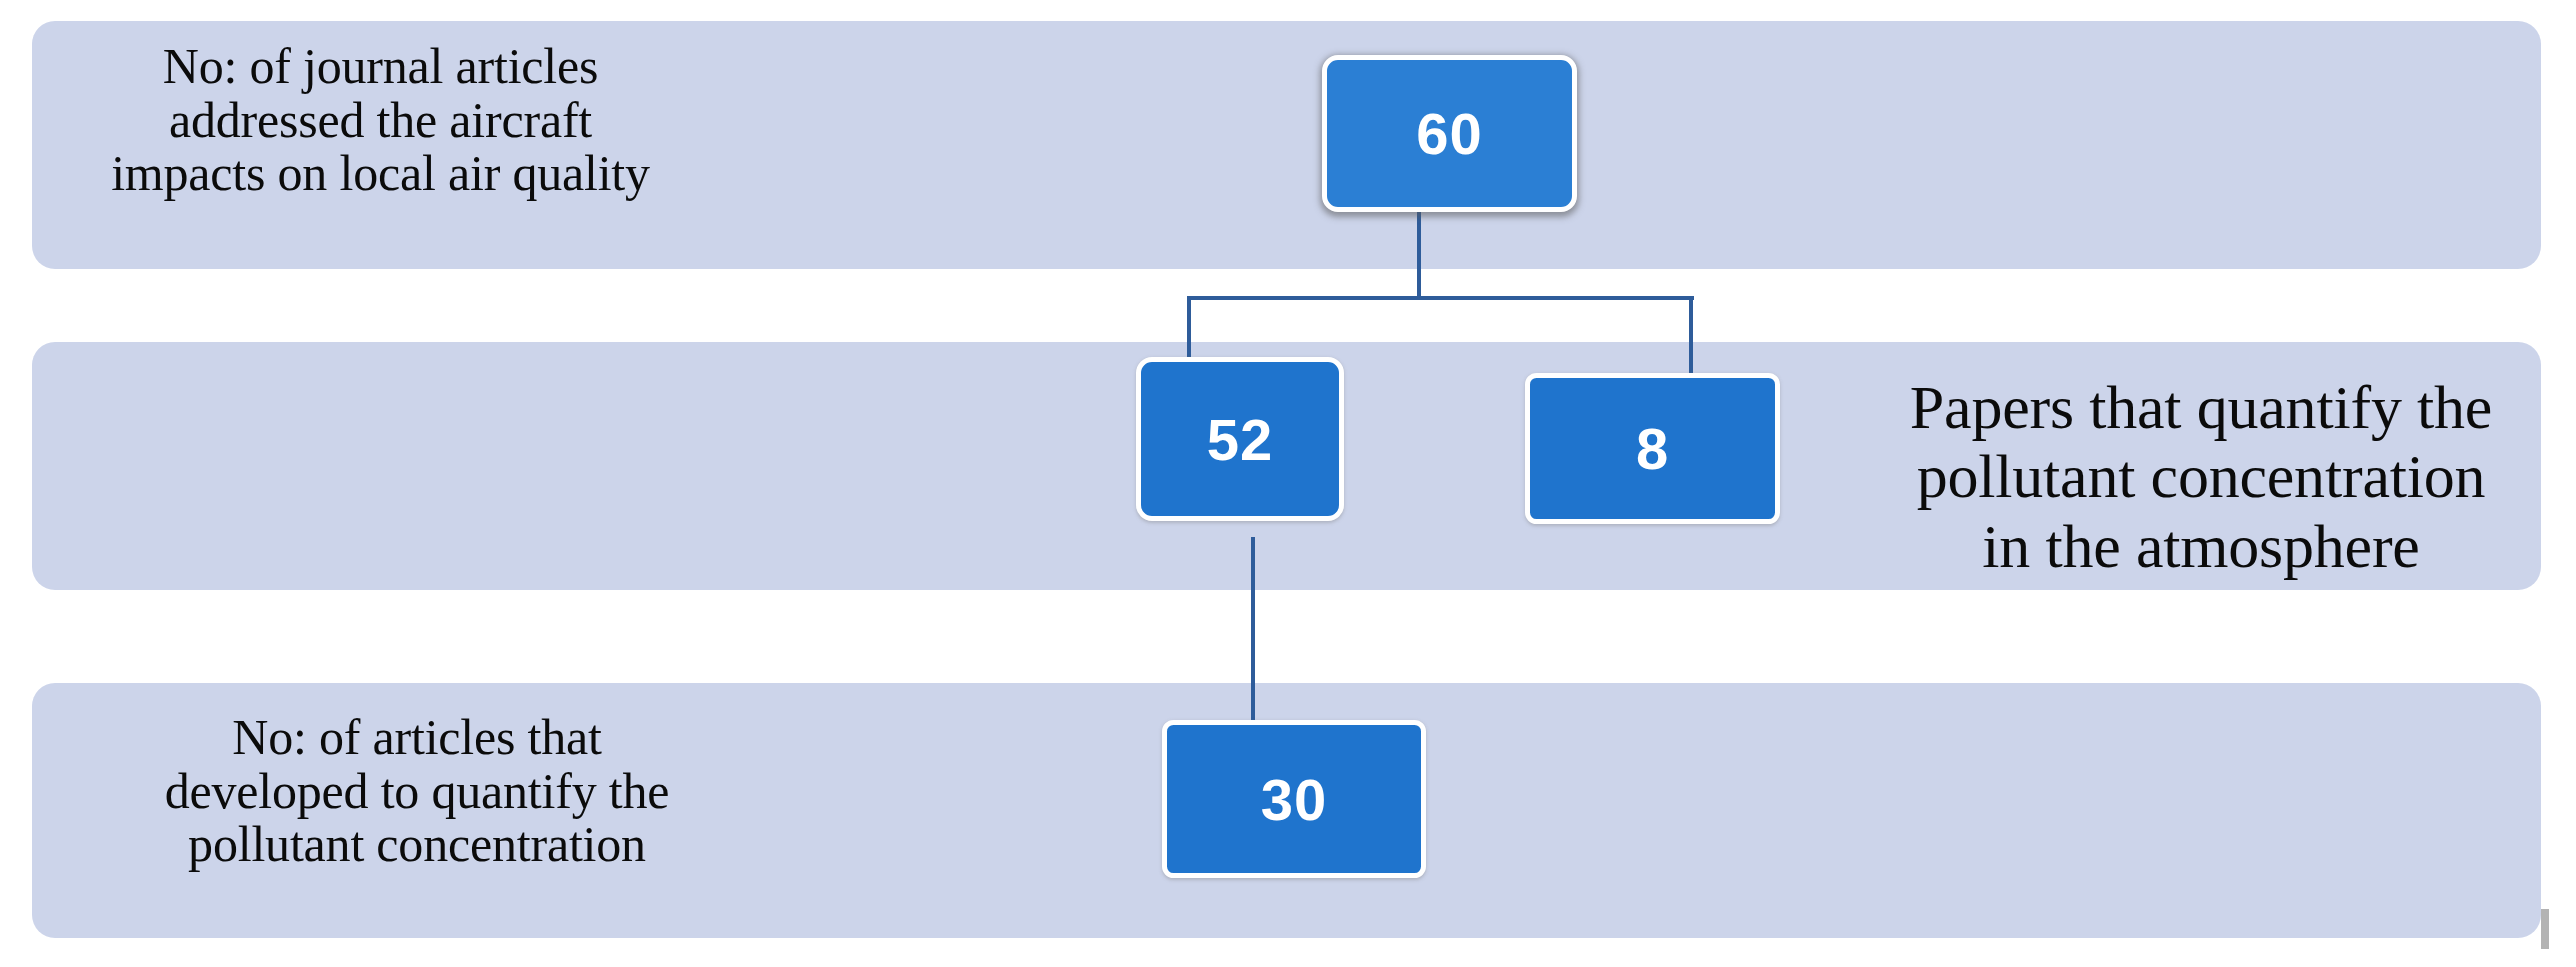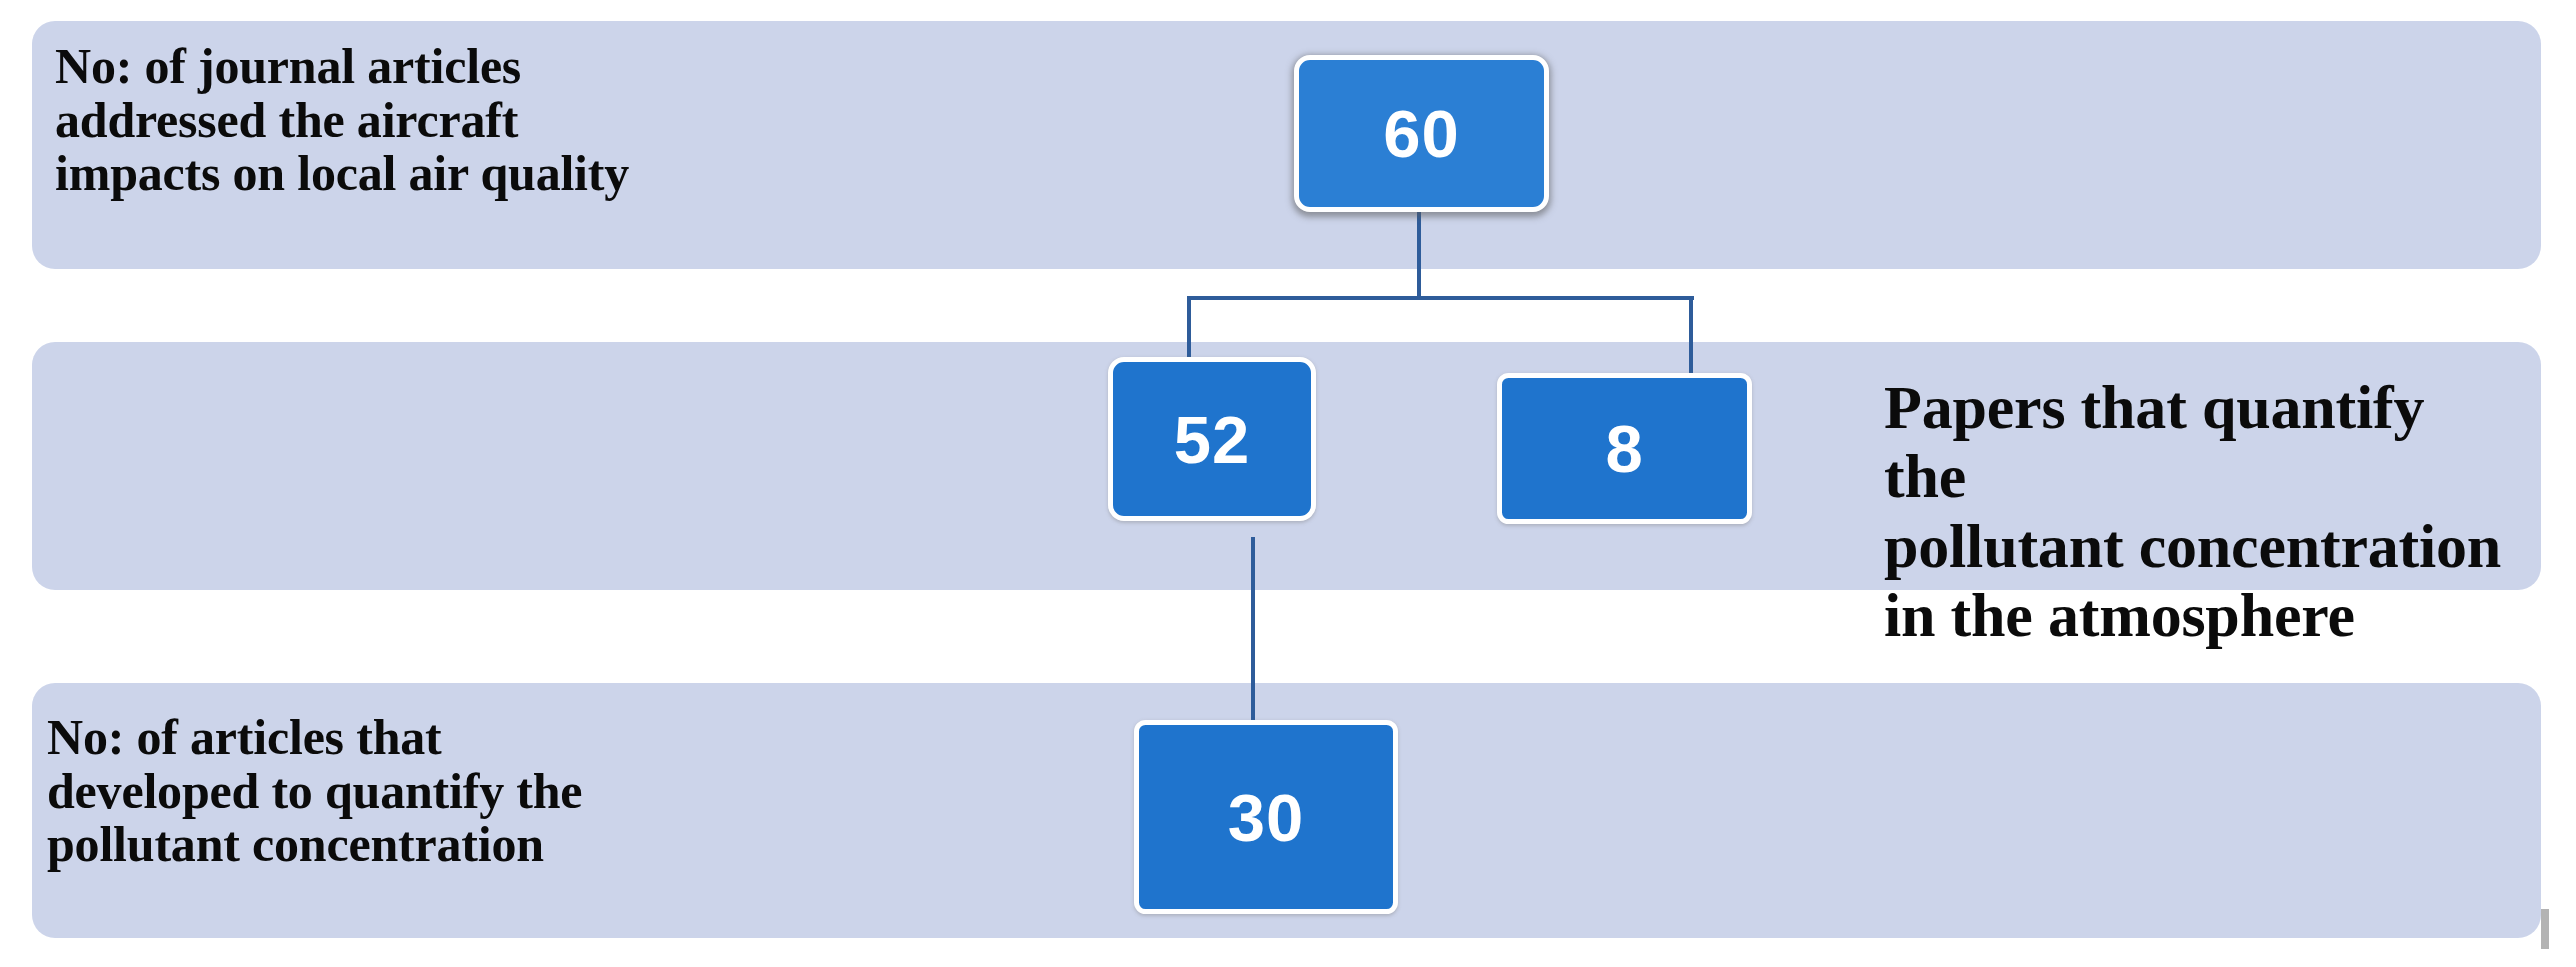--- a/index.html
+++ b/index.html
@@ -27,24 +27,24 @@
     width: 2509px;
   }
   #band-1 { top: 21px;  height: 248px; }
   #band-2 { top: 342px; height: 248px; }
   #band-3 { top: 683px; height: 255px; }
 
   
   .row-label {
     position: absolute;
     color: #0b0b0b;
-    font-weight: 700;
+    font-weight: 400;
     font-size: 50px;
     line-height: 1.07;
-    text-align: left;
+    text-align: center;
     white-space: pre-line;
     letter-spacing: -0.2px;
   }
   #label-row-1 { left: 55px; top: 40px;  width: 651px; }
   #label-row-2 { left: 55px; top: 405px; width: 696px; }
   #label-row-3 { left: 47px; top: 711px; width: 740px; }
   #label-right-note {
     left: 1884px; top: 373px; width: 634px;
     font-size: 62px; line-height: 1.12;
   }
@@ -68,41 +68,42 @@
     position: absolute;
     background: #1f74cd;
     border: 5.3px solid #ffffff;
     box-sizing: border-box;
     display: flex;
     align-items: center;
     justify-content: center;
     color: #ffffff;
     font-family: "Liberation Sans", "DejaVu Sans", sans-serif;
     font-weight: 700;
-    font-size: 67px;
+    font-size: 58px;
     letter-spacing: 0.9px;
+    margin-left: 28px;
   }
   #node-60 {
     left: 1294px; top: 55px; width: 255px; height: 157px;
     border-radius: 16px;
     background: #2b7fd4;
     box-shadow: 0 2.6px 6.2px 1.8px rgba(90,90,90,0.55);
   }
   #node-52 {
     left: 1108px; top: 357px; width: 208px; height: 164px;
     border-radius: 16px;
     box-shadow: 0 1.8px 3.5px rgba(120,120,120,0.35);
   }
   #node-8 {
     left: 1497px; top: 373px; width: 255px; height: 151px;
     border-radius: 11.4px;
     box-shadow: 0 1.8px 3.5px rgba(120,120,120,0.35);
   }
   #node-30 {
-    left: 1134px; top: 720px; width: 264px; height: 194px;
+    left: 1134px; top: 720px; width: 264px; height: 158px;
     border-radius: 11.4px;
     box-shadow: 0 1.8px 3.5px rgba(120,120,120,0.35);
   }
 
   
   #corner-tick {
     position: absolute;
     left: 2541px; top: 909px;
     width: 8px; height: 40px;
     background: #9a9a9a;

